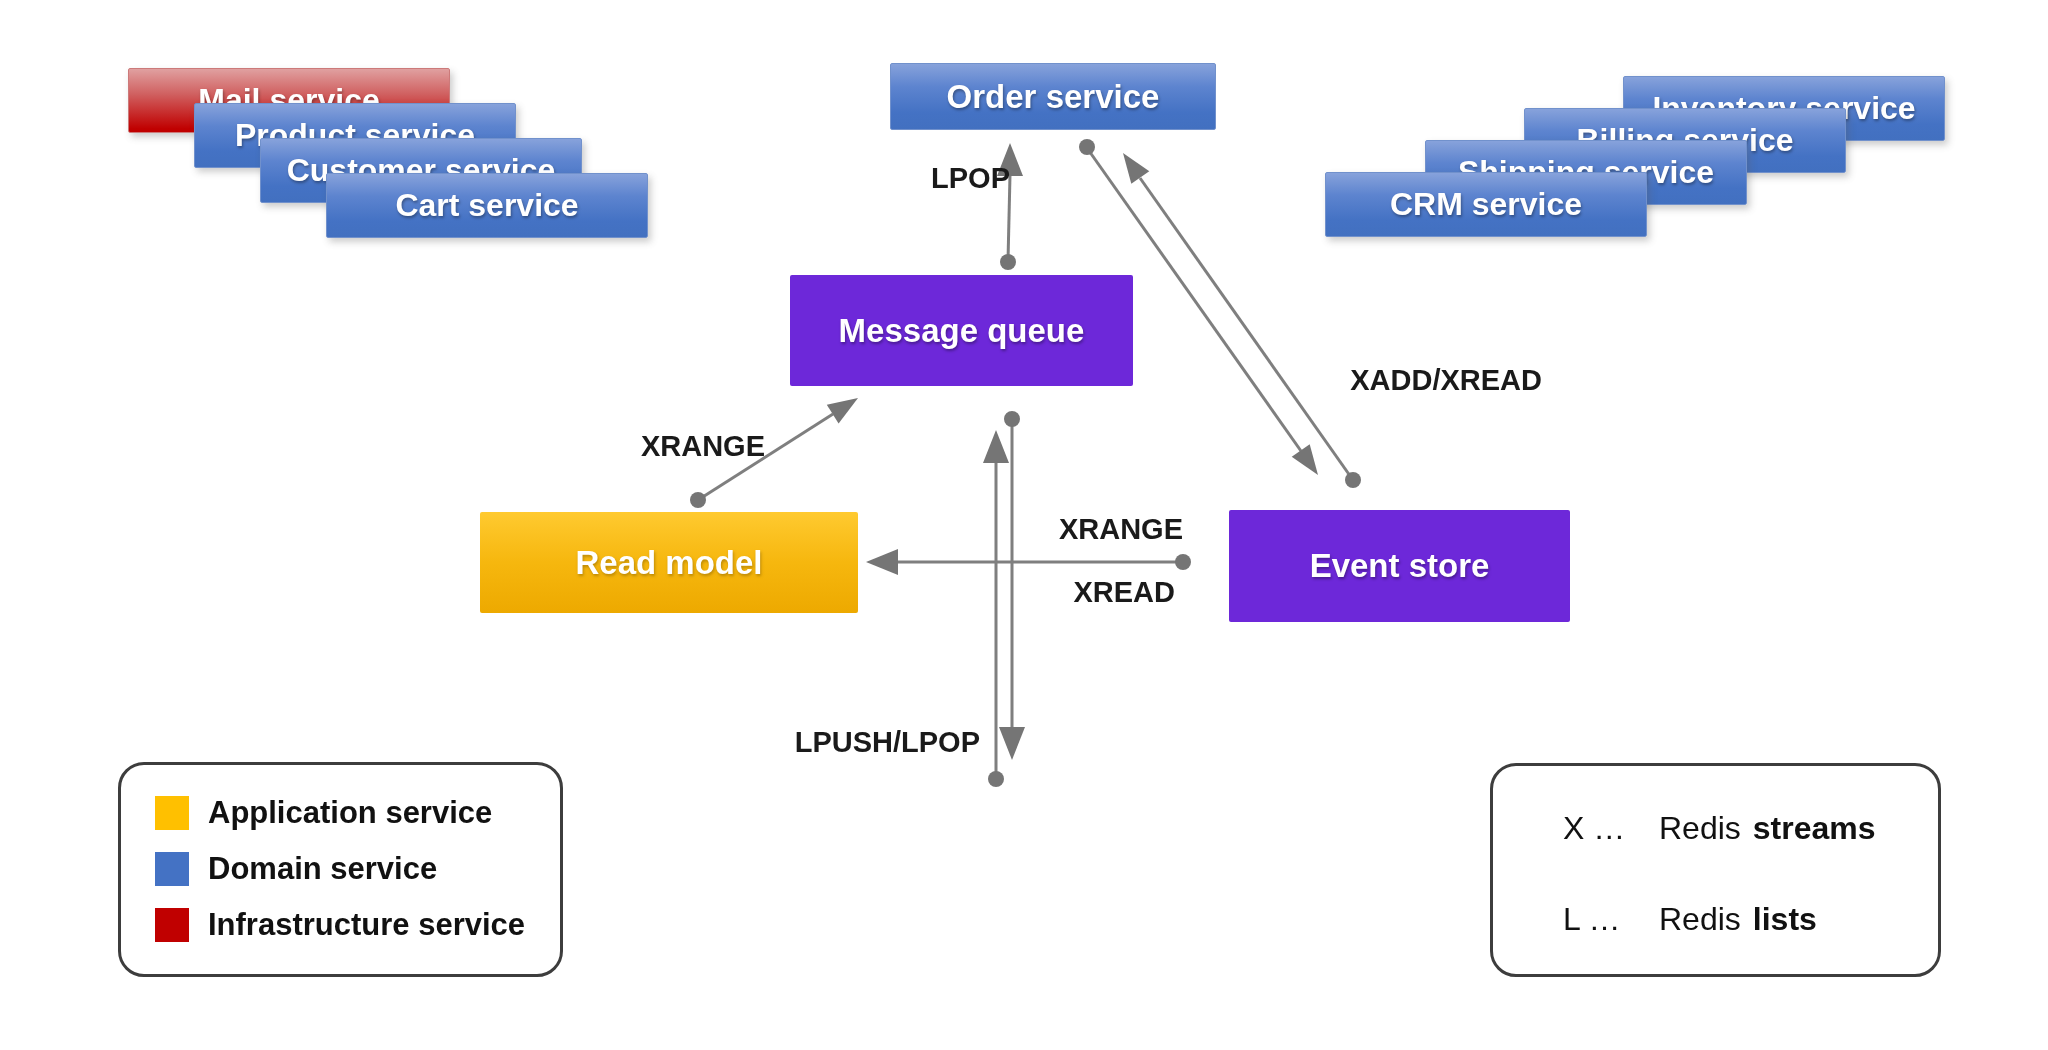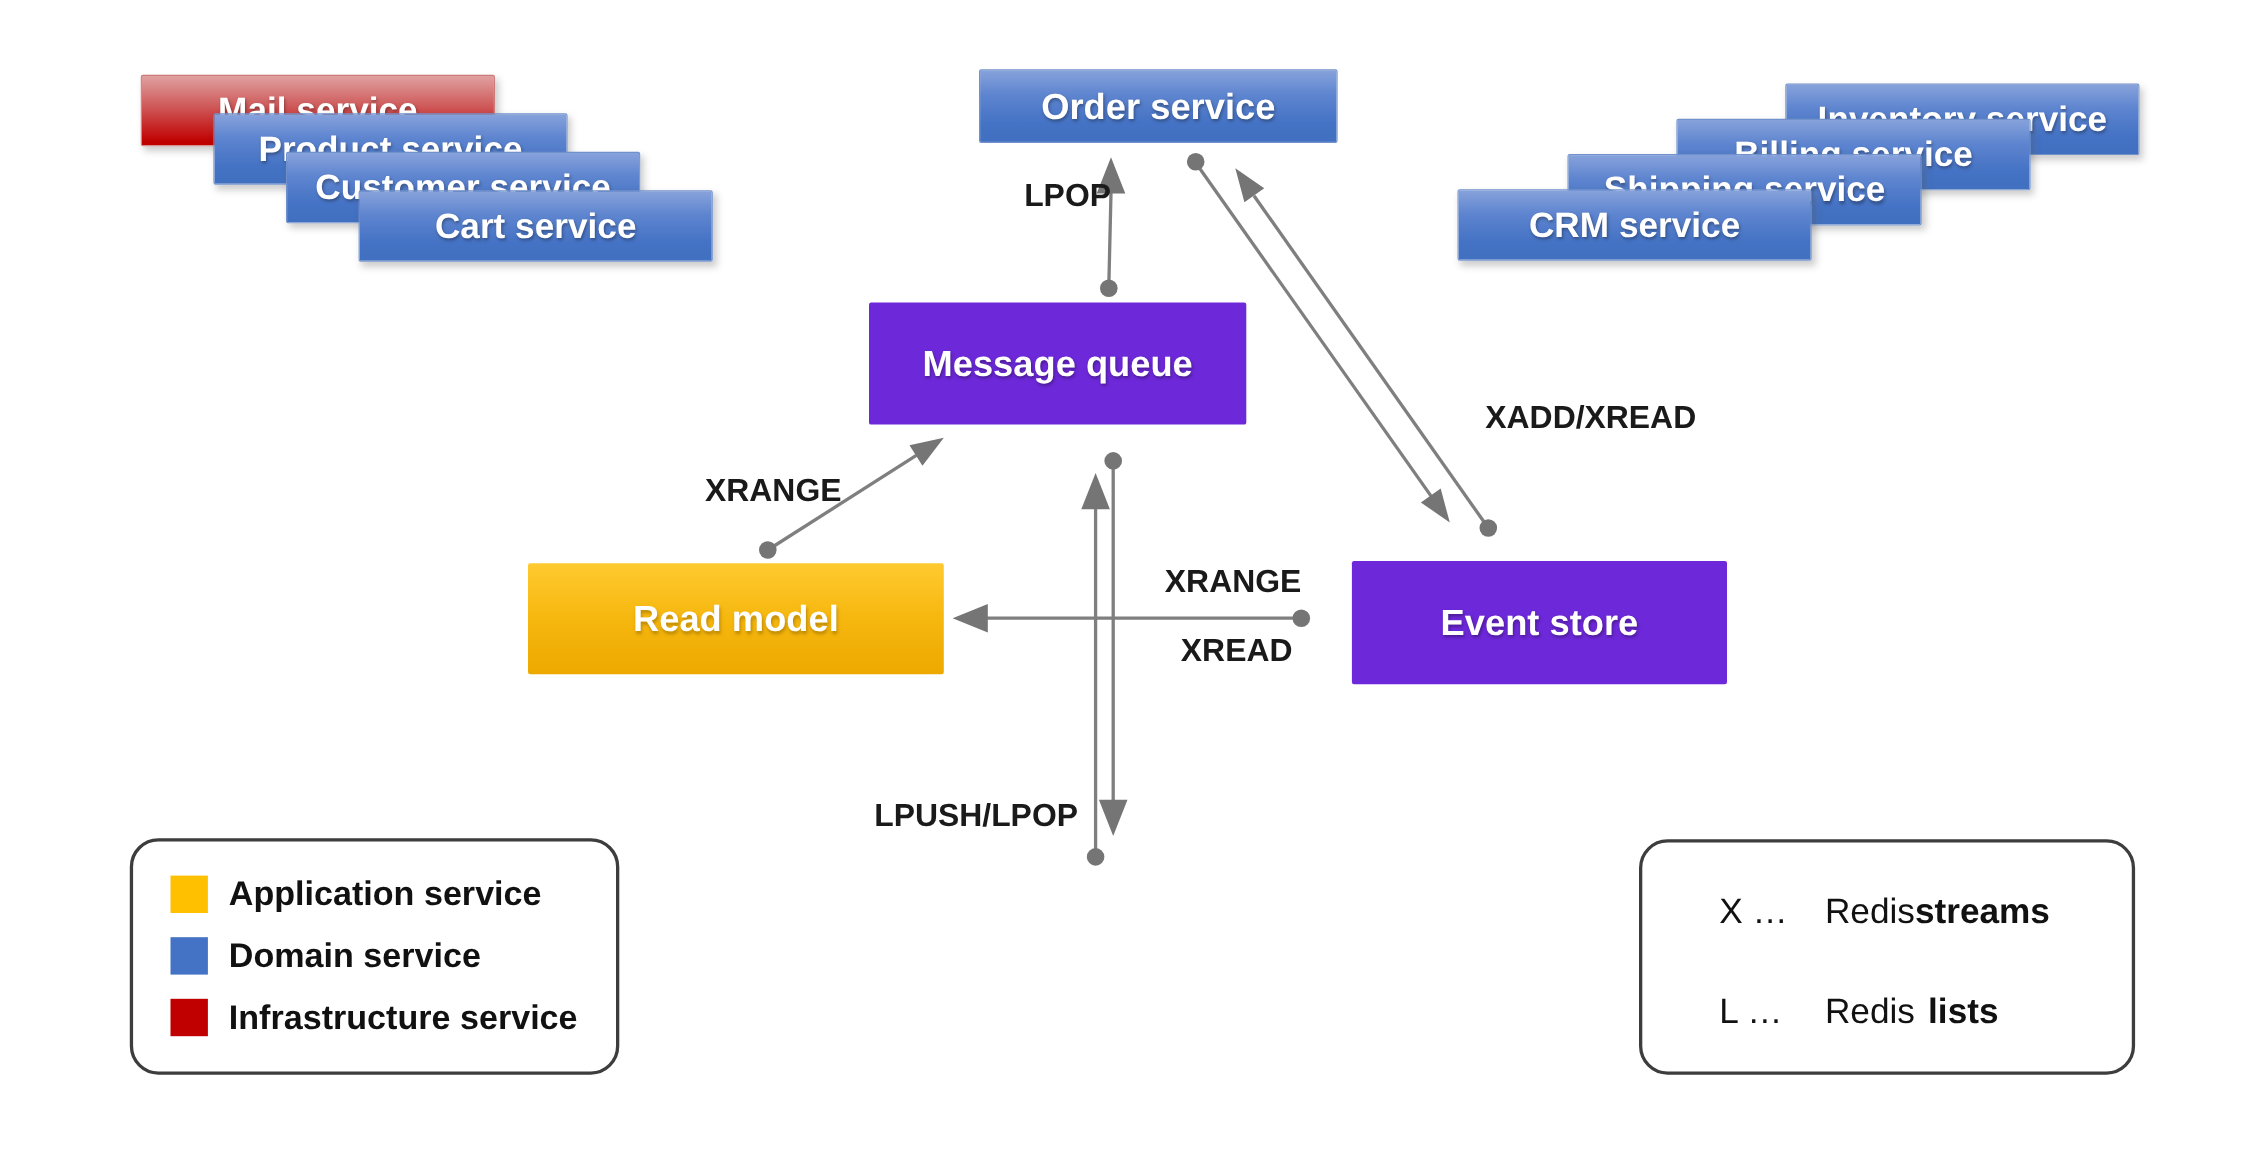--- a/index.html
+++ b/index.html
@@ -128,21 +128,21 @@
     <div class="legend-row">
       <div class="swatch" style="background: rgb(192, 0, 0);"></div>
       <div class="legend-label">Infrastructure service</div>
     </div>
   </div>
 
   <div class="legend legend-redis">
     <div class="redis-row">
       <span class="redis-key">X …</span>
       <span class="redis-text">Redis</span>
-      <span class="redis-bold" style="">streams</span>
+      <span class="redis-bold" style="margin-left:12px;">streams</span>
     </div>
     <div class="redis-row">
       <span class="redis-key">L …</span>
       <span class="redis-text">Redis</span>
       <span class="redis-bold" style="margin-left:12px;">lists</span>
     </div>
   </div>
 
 </div>
 

